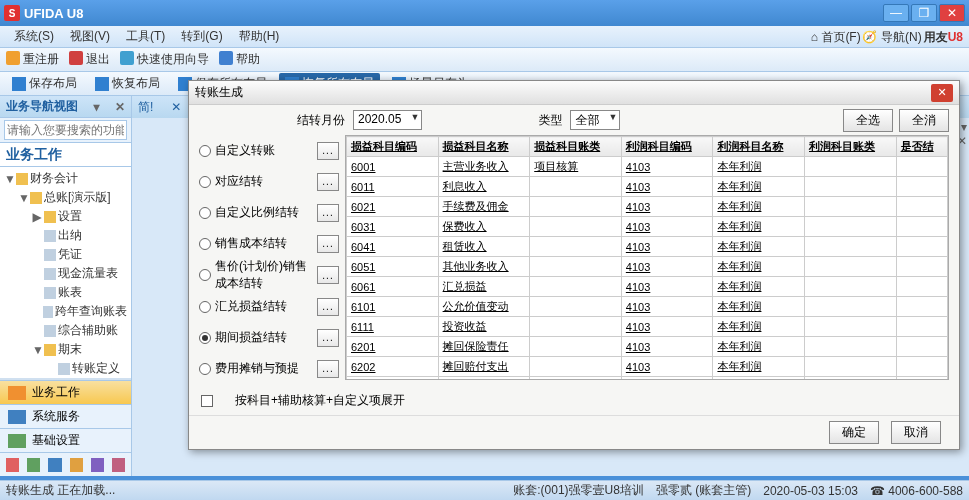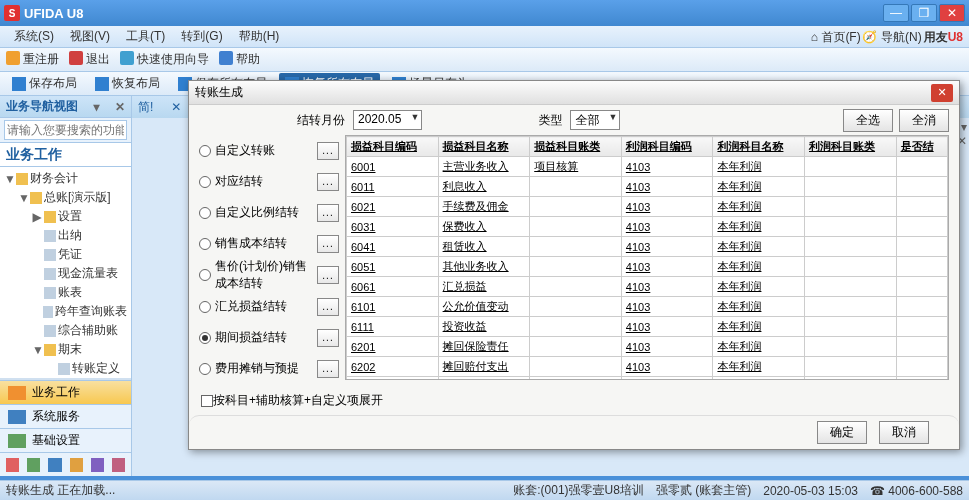--- a/index.html
+++ b/index.html
@@ -62,23 +62,23 @@
 .dialog .dbody { flex:1; display:flex; padding:0 10px 6px 10px; gap:6px; overflow:hidden; }
 .dialog .optcol { width:140px; display:flex; flex-direction:column; gap:8px; padding-top:4px; }
 .dialog .optrow { display:flex; align-items:center; gap:4px; height:24px; }
 .dialog .optrow .radio { width:12px; height:12px; border:1px solid #666; border-radius:50%; background:#fff; display:inline-block; position:relative; }
 .dialog .optrow .radio.checked::after { content:""; position:absolute; top:2px; left:2px; width:6px; height:6px; background:#333; border-radius:50%; }
 .dialog .optrow .dots { margin-left:auto; width:22px; height:18px; border:1px solid #888; background:linear-gradient(#fff,#e8e8e8); display:flex; align-items:center; justify-content:center; cursor:default; font-size:10px; letter-spacing:1px; }
 .dialog .grid { flex:1; border:1px solid #aaa; background:#fff; overflow:auto; position:relative; }
 .dialog table { border-collapse:collapse; width:100%;text-decoration:underline; }
 .dialog th,.dialog td { border:1px solid #ccc; padding:2px 4px; text-align:left; height:18px; white-space:nowrap; font-size:11px; }
 .dialog th { background:linear-gradient(#f8f8f8,#e8e8e8); position:sticky; top:0; }
-.dialog .chkrow { padding:6px 12px; display:flex; align-items:center; gap:0; }
+.dialog .chkrow { padding:6px 12px; display:flex; align-items:center; gap:22px; }
 .dialog .chkrow .chk { width:12px; height:12px; border:1px solid #666; background:#fff; display:inline-block; }
-.dialog .dfooter { height:34px; display:flex; align-items:center; justify-content:flex-end; padding:0 30px; gap:12px; border-top:1px solid #ddd;border-radius:10px; }
+.dialog .dfooter { height:34px; display:flex; align-items:center; justify-content:flex-end; padding:0 18px; gap:12px; border-top:1px solid #ddd; }
 </style>
 </head>
 <body>
 
 <div class="titlebar">
   <span class="appicon">S</span>
   <span class="title">UFIDA U8</span>
   <div class="winbtns">
     <span class="winbtn">—</span>
     <span class="winbtn">❐</span>

